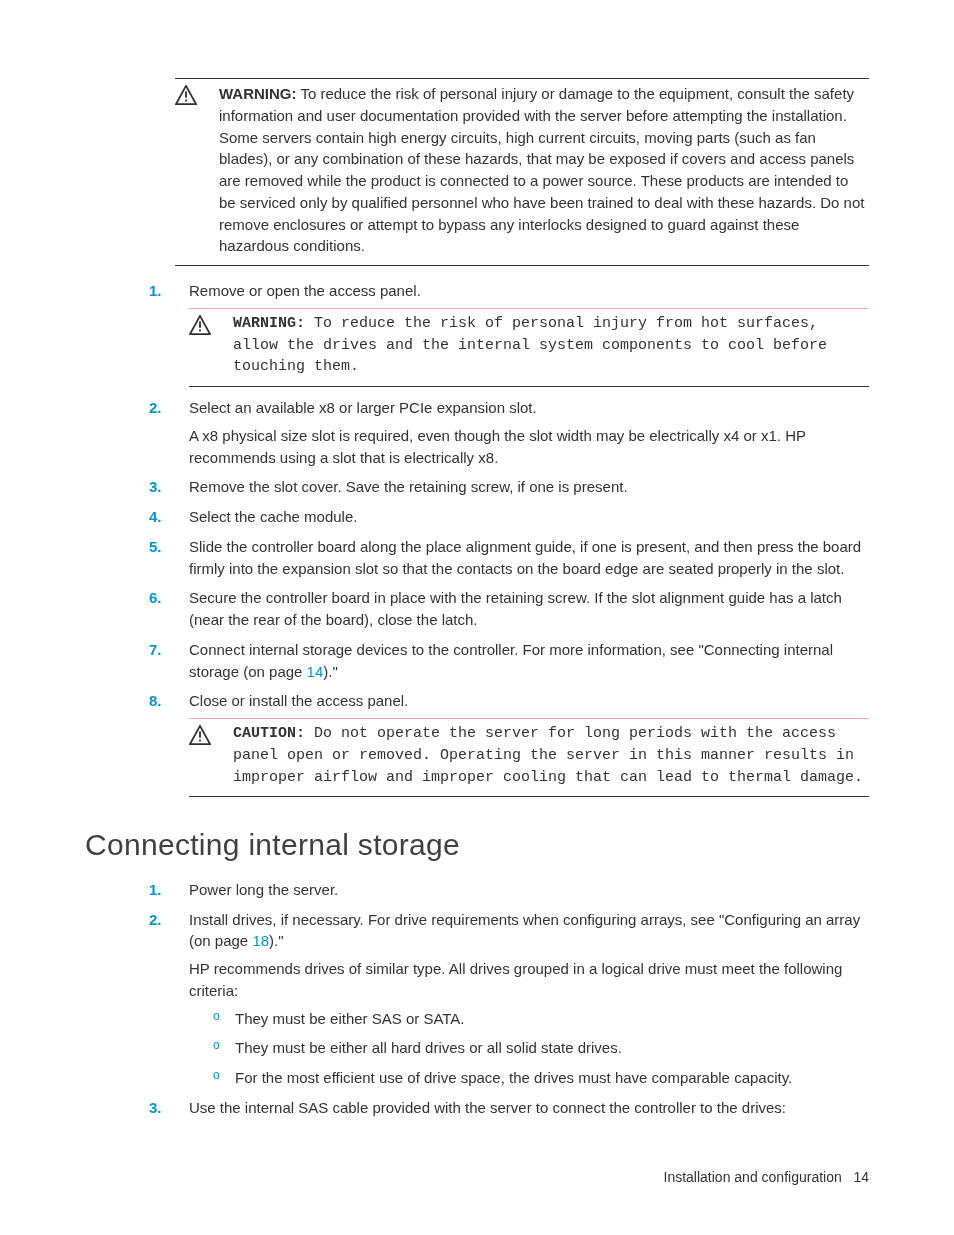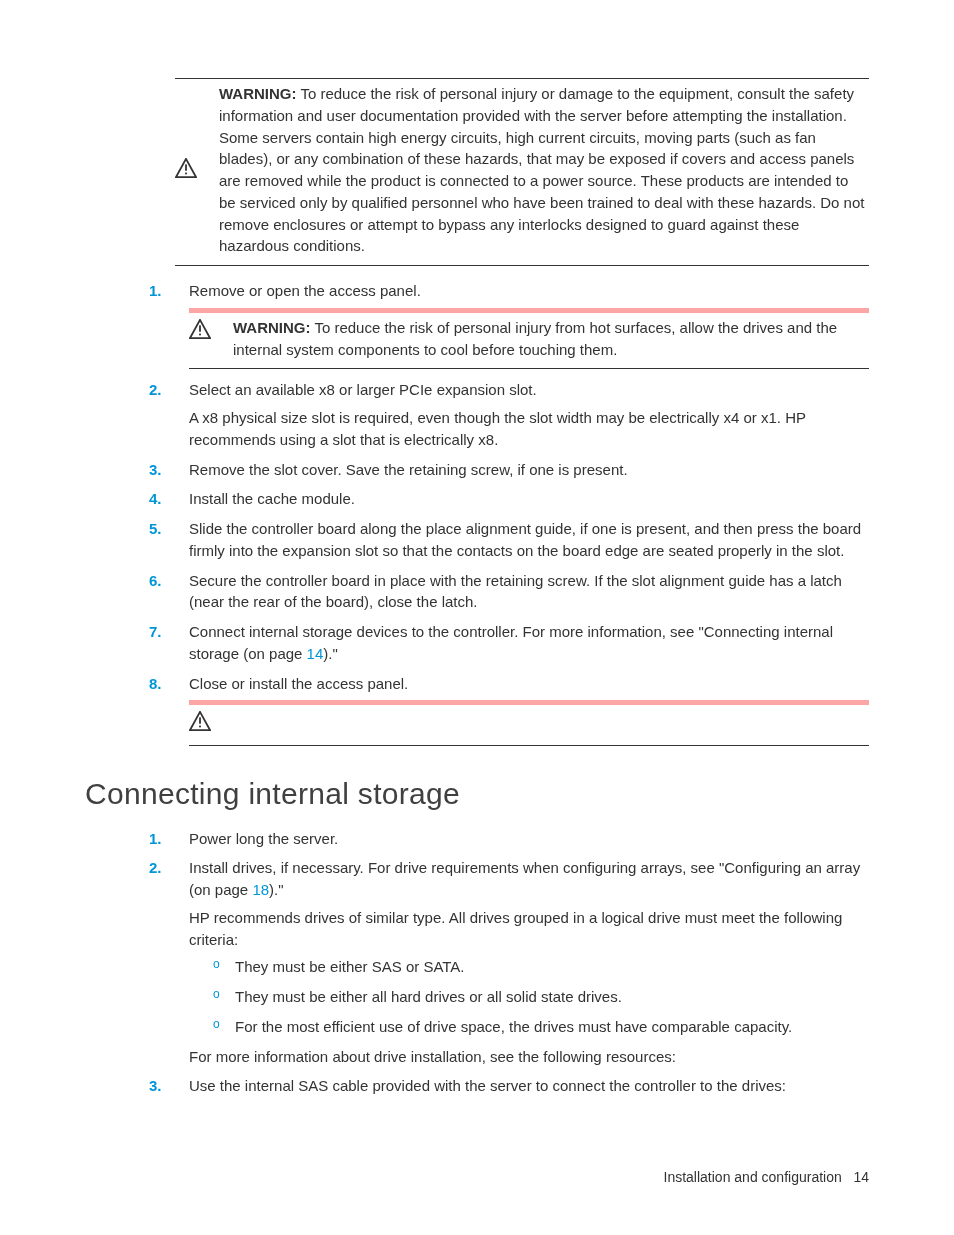--- a/index.html
+++ b/index.html
@@ -14,21 +14,20 @@
     padding: 78px 85px 50px 85px;
     position: relative;
   }
   .admonition {
     border-top: 1px solid #333;
     border-bottom: 1px solid #333;
     padding: 4px 0 8px 0;
     margin-left: 90px;
     margin-bottom: 14px;
     display: flex;
-    align-items: center;
   }
   .admonition-icon {
     width: 44px;
     flex-shrink: 0;
     padding-top: 2px;
   }
   .admonition-icon svg { width: 22px; height: 20px; }
   .admonition-body { flex: 1; }
   .admonition-label { font-weight: bold; color: #333; }
   ol.main-list {
@@ -42,25 +41,26 @@
   }
   ol.main-list > li .list-num {
     position: absolute;
     left: 0;
     top: 0;
     font-weight: bold;
     color: #0096d6;
   }
   ol.main-list > li p { margin-bottom: 6px; }
   .inline-adm {
-    border-top: 5px solid #fca5a5;
+    border-top: 1px solid #fca5a5;
     border-bottom: 1px solid #333;
     padding: 4px 0 8px 0;
     margin-top: 6px;
     display: flex;
+    font-family: Liberation Mono, monospace;
   }
   .inline-adm .admonition-icon { width: 44px; flex-shrink: 0; padding-top:2px; }
   .inline-adm .admonition-body { flex: 1; }
   ul.sub-list {
     list-style: none;
     margin-left: 24px;
     margin-top: 6px;
     margin-bottom: 6px;
   }
   ul.sub-list > li {
@@ -136,21 +136,21 @@
     <span class="list-num">2.</span>
     <p>Select an available x8 or larger PCIe expansion slot.</p>
     <p>A x8 physical size slot is required, even though the slot width may be electrically x4 or x1. HP recommends using a slot that is electrically x8.</p>
   </li>
   <li>
     <span class="list-num">3.</span>
     <p>Remove the slot cover. Save the retaining screw, if one is present.</p>
   </li>
   <li>
     <span class="list-num">4.</span>
-    <p>Install the cache module.</p>
+    <p>Select the cache module.</p>
   </li>
   <li>
     <span class="list-num">5.</span>
     <p>Slide the controller board along the place alignment guide, if one is present, and then press the board firmly into the expansion slot so that the contacts on the board edge are seated properly in the slot.</p>
   </li>
   <li>
     <span class="list-num">6.</span>
     <p>Secure the controller board in place with the retaining screw. If the slot alignment guide has a latch (near the rear of the board), close the latch.</p>
   </li>
   <li>
@@ -161,41 +161,44 @@
     <span class="list-num">8.</span>
     <p>Close or install the access panel.</p>
     <div class="inline-adm">
       <div class="admonition-icon">
         <svg viewBox="0 0 24 22">
             <path d="M12 1 L23 21 L1 21 Z" fill="none" stroke="#333" stroke-width="2"></path>
             <rect x="11" y="7" width="2" height="7" fill="#333"></rect>
             <rect x="11" y="16" width="2" height="2" fill="#333"></rect>
           </svg>
       </div>
+      <div class="admonition-body">
+        <span class="admonition-label">CAUTION:</span>
+        <span>Do not operate the server for long periods with the access panel open or removed. Operating the server in this manner results in improper airflow and improper cooling that can lead to thermal damage.</span>
+      </div>
     </div>
   </li>
 </ol>
 
 <h2 class="section-heading">Connecting internal storage</h2>
 
 <ol class="main-list">
   <li>
     <span class="list-num">1.</span>
     <p>Power long the server.</p>
   </li>
   <li>
     <span class="list-num">2.</span>
     <p><span>Install drives, if necessary. For drive requirements when configuring arrays, see "Configuring an array (on page </span><span class="link">18</span><span>)."</span></p>
     <p>HP recommends drives of similar type. All drives grouped in a logical drive must meet the following criteria:</p>
     <ul class="sub-list">
       <li>They must be either SAS or SATA.</li>
       <li>They must be either all hard drives or all solid state drives.</li>
       <li>For the most efficient use of drive space, the drives must have comparable capacity.</li>
     </ul>
-    <p>For more information about drive installation, see the following resources:</p>
   </li>
   <li>
     <span class="list-num">3.</span>
     <p>Use the internal SAS cable provided with the server to connect the controller to the drives:</p>
   </li>
 </ol>
 
 <div class="footer">
   <span>Installation and configuration</span>&nbsp;&nbsp;&nbsp;<span>14</span>
 </div>

